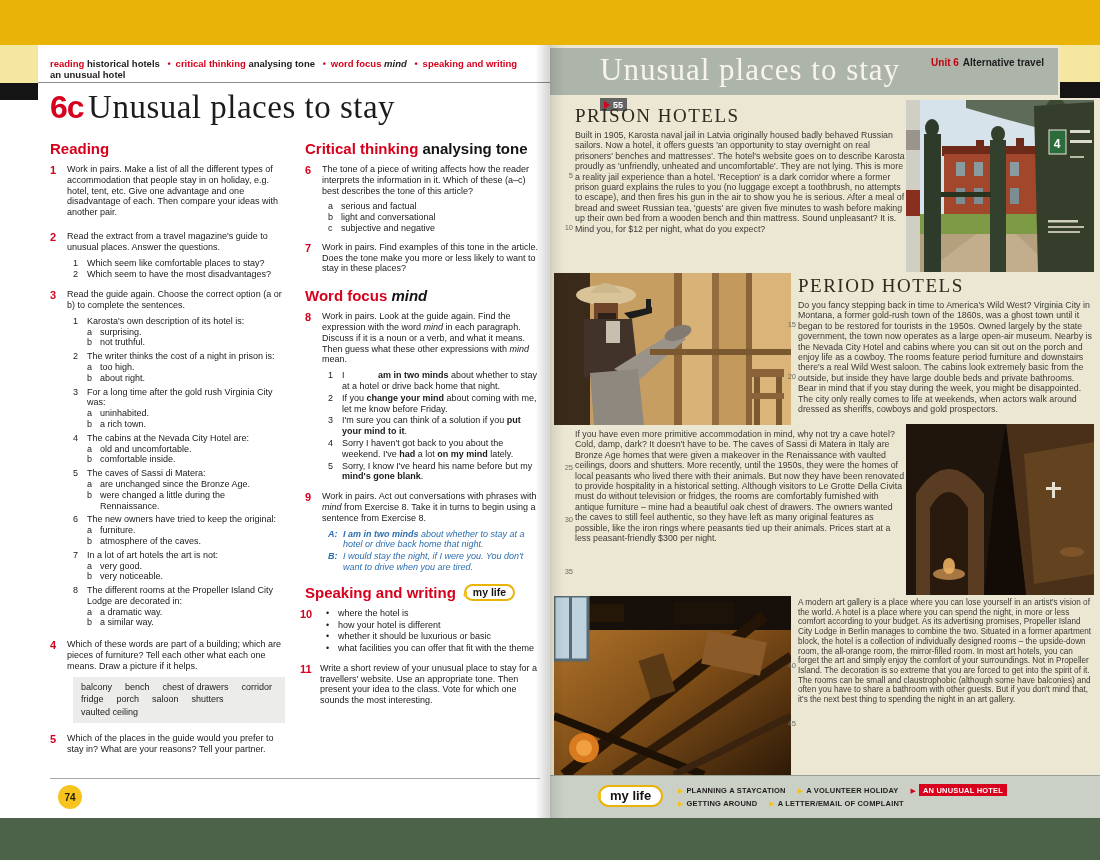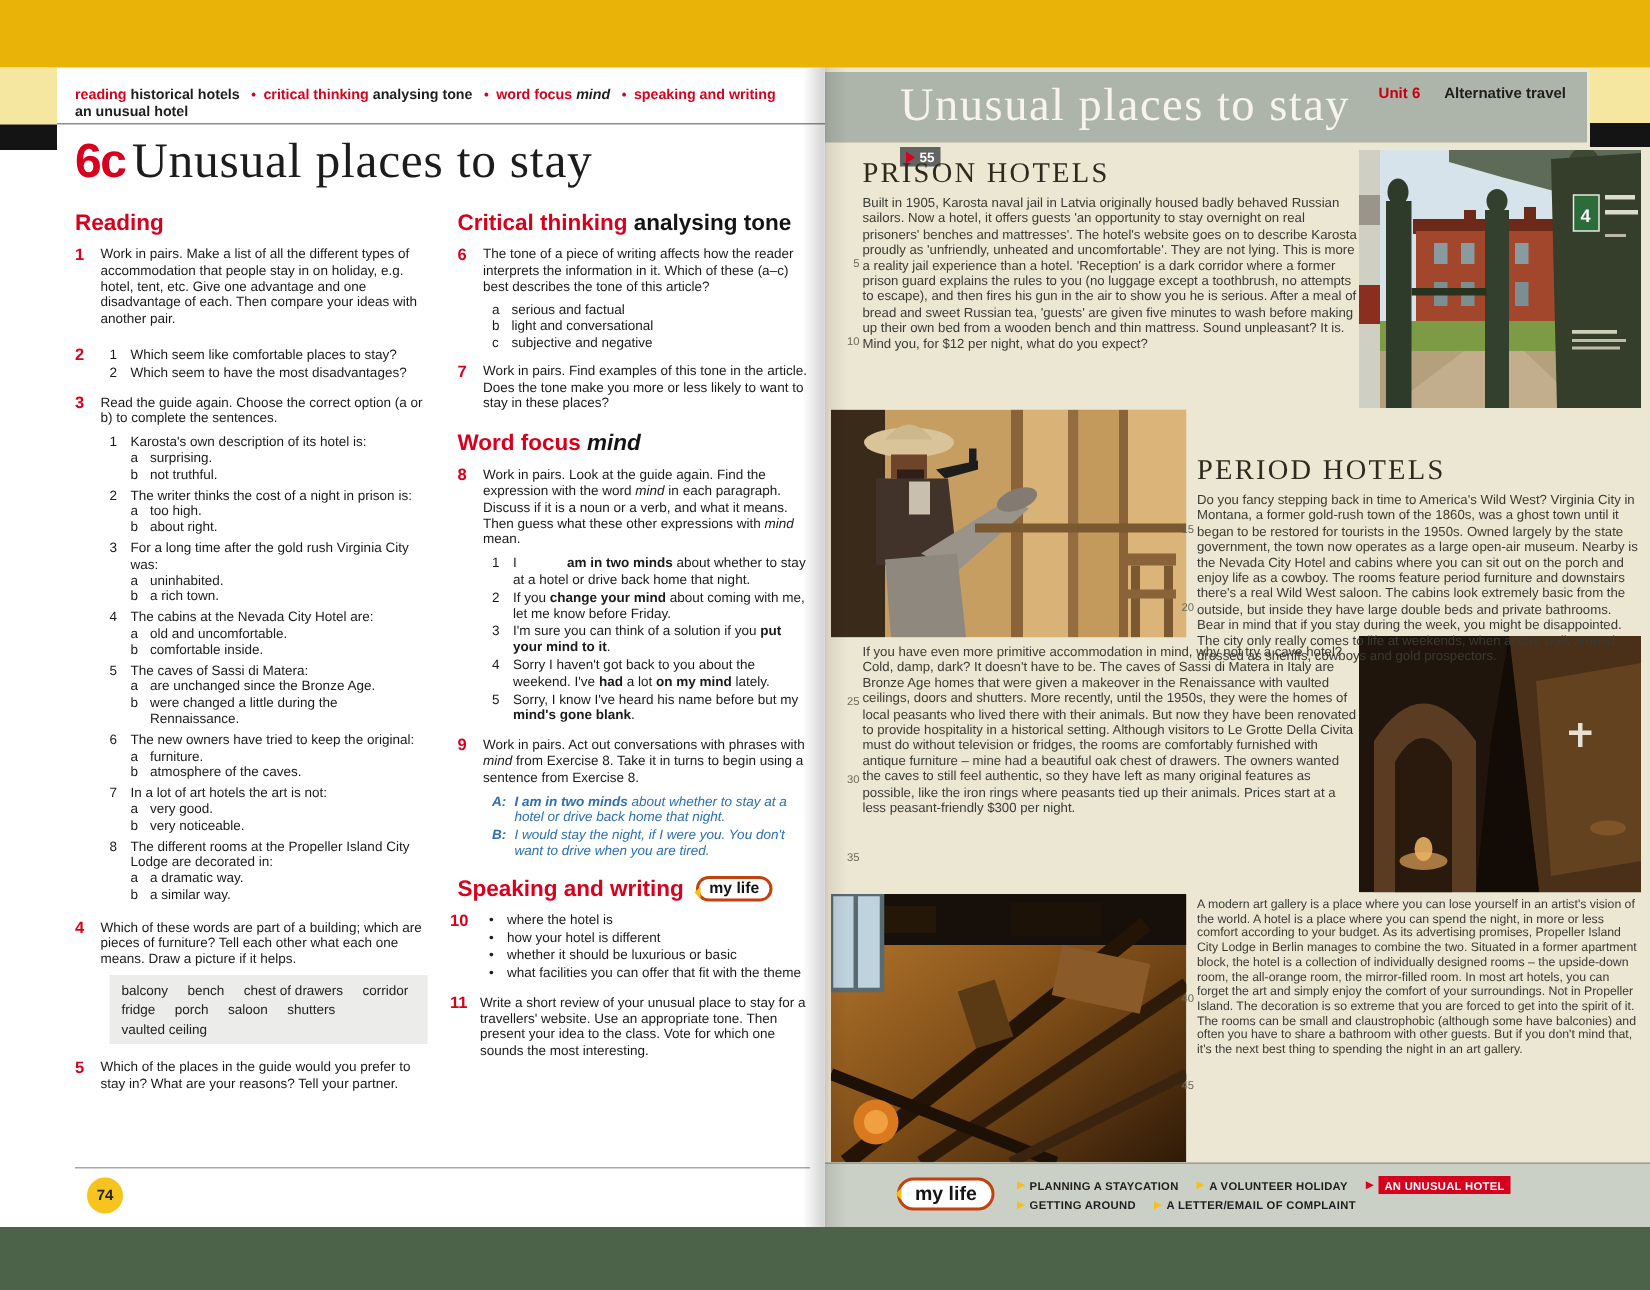--- a/index.html
+++ b/index.html
@@ -42,48 +42,48 @@
   .sn{width:14px;flex:none;}
   .q-item{margin:0 0 3px 6px;}
   .q-item .qrow{display:flex;}
   .opt{display:flex;margin-left:14px;}
   .ol{width:13px;flex:none;}
   .wordbox{background:#ececea;padding:5px 8px;margin:4px 0 2px 6px;display:flex;flex-wrap:wrap;
     column-gap:13px;row-gap:2px;font-size:9px;color:#222;}
   .dlg{display:flex;color:#2d6faf;font-style:italic;margin:0 0 1px 6px;}
   .dsp{width:15px;flex:none;font-weight:bold;}
   .bullets .subrow::before{content:"\2022";width:12px;flex:none;color:#1a1a1a;}
-  .badge{display:inline-block;background:#fff;border:2px solid #c2410c;border-radius:9px;
+  .badge{display:inline-block;background:#fff;border:2px solid #eab308;border-radius:9px;
     padding:0 7px 1px 7px;font-size:10.5px;font-weight:bold;color:#141414;position:relative;margin-left:8px;vertical-align:2px;}
   .badge::before{content:"";position:absolute;left:-7px;top:5px;border:4px solid transparent;border-right-color:#f3c117;}
   .lp-rule{position:absolute;left:50px;top:733px;width:490px;height:1px;background:#a9a9a9;}
   .pagenum{position:absolute;width:24px;height:24px;border-radius:50%;background:#f7c41f;color:#232310;
     font-size:10px;font-weight:bold;display:flex;align-items:center;justify-content:center;}
   .pn-left{left:58px;top:740px;}
 
   
   .banner{position:absolute;left:0;top:3px;width:508px;height:47px;background:#adb4a9;}
   .banner-title{position:absolute;left:50px;top:4px;font-family:"Liberation Serif",serif;
     font-size:31px;color:#f6f4ec;letter-spacing:1px;white-space:nowrap;}
   .unit-tag{position:absolute;right:14px;top:9px;font-size:10px;font-weight:bold;white-space:nowrap;}
   .unit-tag .u-red{color:#c4000f;}
-  .unit-tag .u-blk{color:#1d1d1d;margin-left:16px;}
+  .unit-tag .u-blk{color:#1d1d1d;margin-left:4px;}
   .audio-chip{position:absolute;left:50px;top:53px;height:13px;background:#636363;color:#fff;
     display:flex;align-items:center;padding:0 4px;font-size:9px;font-weight:bold;gap:3px;}
   .audio-chip .tri{width:0;height:0;border-left:6px solid #d7001d;border-top:4px solid transparent;border-bottom:4px solid transparent;}
   .article{position:absolute;color:#35342c;}
   .article h3{margin:0 0 3px 0;font-family:"Liberation Serif",serif;font-weight:normal;
     font-size:19px;color:#2e2a1f;letter-spacing:1.5px;}
   .article .atext{font-size:8.8px;line-height:10.4px;color:#3a3a34;}
   .art-art .atext{font-size:8.2px;line-height:9.7px;}
   .article{padding-left:0;}
   .ln{position:absolute;left:-17px;width:15px;text-align:right;font-size:7.5px;color:#6b6b5e;}
   .art-prison{left:25px;top:60px;width:330px;}
   .art-prison .pos-1{top:66px}.art-prison .pos-2{top:118px}
-  .art-period{left:248px;top:230px;width:294px;margin-top:28px;}
+  .art-period{left:248px;top:230px;width:294px;}
   .art-period .pos-1{top:45px}.art-period .pos-2{top:97px}
   .art-cave{left:25px;top:384px;width:330px;}
   .art-cave .pos-1{top:34px}.art-cave .pos-2{top:86px}.art-cave .pos-3{top:138px}
   .art-art{left:248px;top:553px;width:294px;}
   .art-art .pos-1{top:63px}.art-art .pos-2{top:121px}
   .photo{position:absolute;overflow:hidden;}
   .photo svg{display:block;}
   .ph-prison{left:356px;top:55px;width:188px;height:172px;}
   .ph-period{left:4px;top:228px;width:237px;height:152px;}
   .ph-cave{left:356px;top:379px;width:188px;height:171px;}
@@ -133,20 +133,21 @@
           <div class="ex">
             <span class="exn">1</span>
             <div class="exb">
                 <p>Work in pairs. Make a list of all the different types of accommodation that people stay in on holiday, e.g. hotel, tent, etc. Give one advantage and one disadvantage of each. Then compare your ideas with another pair.</p>
               </div>
           </div>
 
           <div class="ex">
             <span class="exn">2</span>
             <div class="exb">
+              <p>Read the extract from a travel magazine's guide to unusual places. Answer the questions.</p>
 
                 <div class="subrow">
                   <span class="sn">1</span>
                   <span>Which seem like comfortable places to stay?</span>
                 </div>
 
                 <div class="subrow">
                   <span class="sn">2</span>
                   <span>Which seem to have the most disadvantages?</span>
                 </div>

